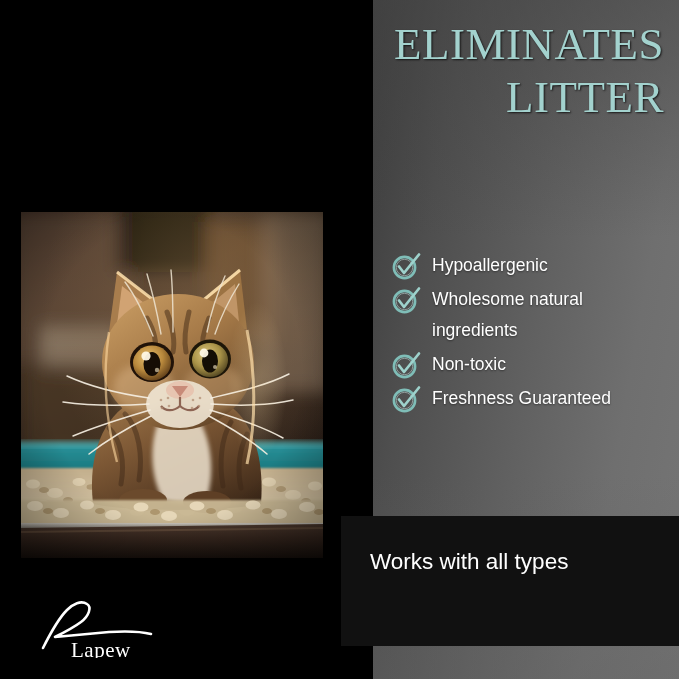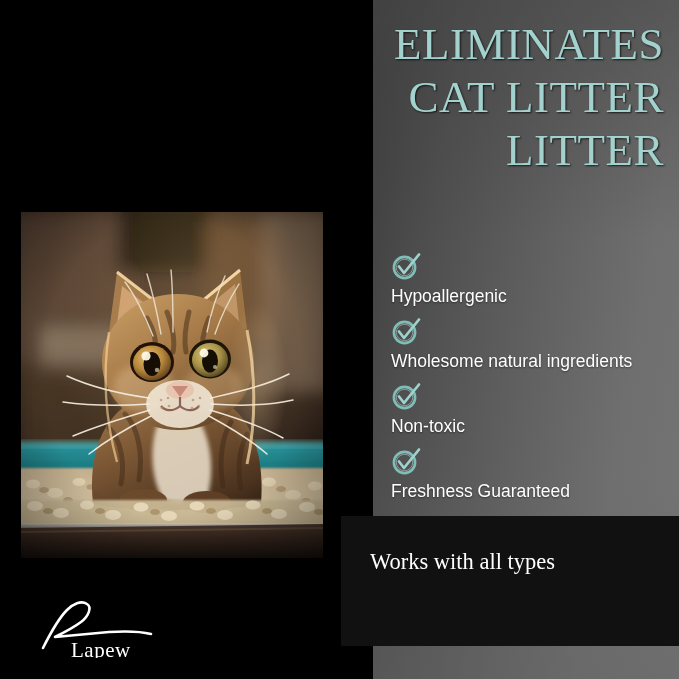--- a/index.html
+++ b/index.html
@@ -73,21 +73,20 @@
     position: absolute;
     left: 391px;
     top: 250px;
     width: 280px;
     z-index: 6;
   }
   .bullet-row {
     display: flex;
     align-items: flex-start;
     margin-bottom: 3px;
-    flex-direction: column;
   }
   .bullet-icon {
     flex: 0 0 auto;
     width: 30px;
     height: 30px;
     margin-right: 11px;
     margin-top: 1px;
   }
   .bullet-icon svg { display: block; width: 30px; height: 30px; }
   .bullet-text {
@@ -106,21 +105,21 @@
     width: 338px;
     height: 130px;
     background: #111111;
     z-index: 7;
   }
   .callout-text {
     position: absolute;
     left: 29px;
     top: 26px;
     width: 290px;
-    font-family: Liberation Serif, serif;
+    font-family: Liberation Sans, sans-serif;
     font-size: 22.5px;
     line-height: 39px;
     color: #ffffff;
   }
   .callout-text .co-line { display: block; white-space: nowrap; }
 
   
   .logo {
     position: absolute;
     left: 39px;
@@ -135,21 +134,20 @@
 <body>
 
 <div id="ad">
 
   <div class="bg-black"></div>
   <div class="bg-gray"></div>
   <div class="bg-gray-soft"></div>
 
   <div class="headline">
     <span class="hl-line">ELIMINATES</span>
-    <span class="hl-line">CAT LITTER</span>
     <span class="hl-line">LITTER</span>
   </div>
 
   <div class="photo">
     <svg viewBox="0 0 302 346" preserveAspectRatio="xMidYMid slice">
       <defs>
         <linearGradient id="roomBg" x1="0" y1="0" x2="0.3" y2="1">
           <stop offset="0%" stop-color="#3b2c22"></stop>
           <stop offset="30%" stop-color="#4a3828"></stop>
           <stop offset="58%" stop-color="#3a2a1f"></stop>

